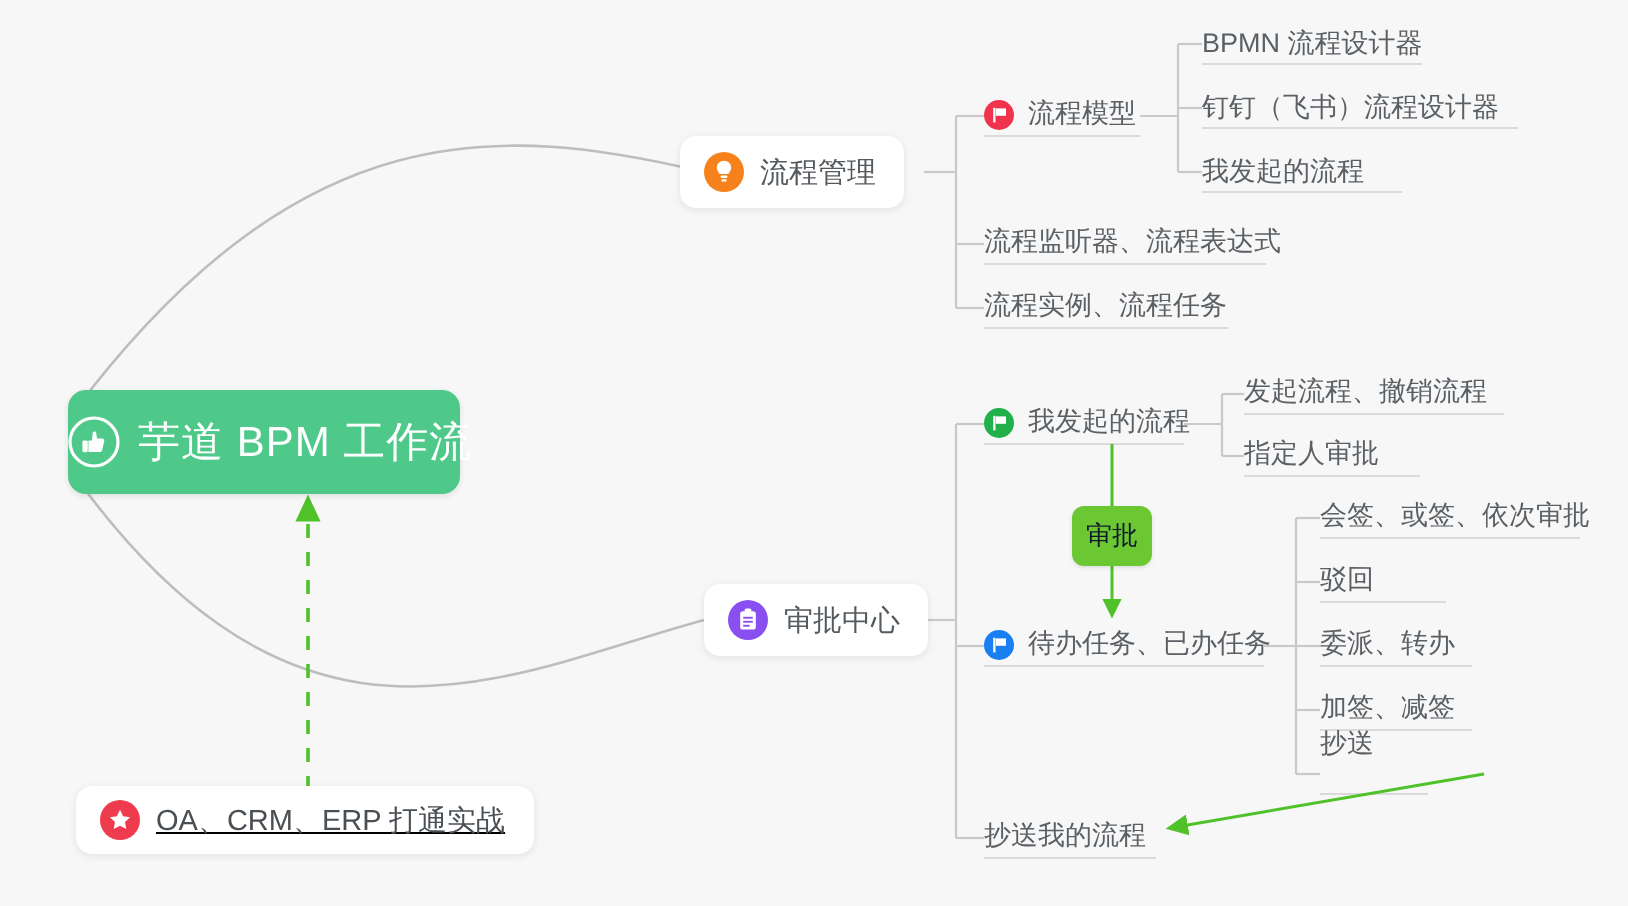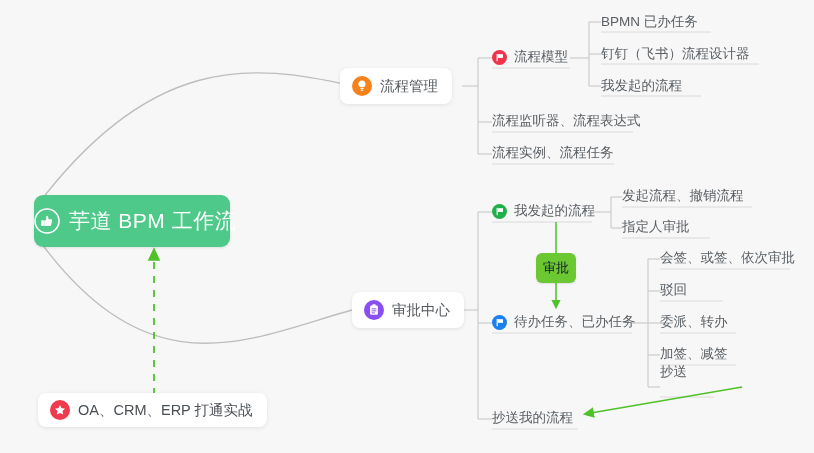--- a/index.html
+++ b/index.html
@@ -69,20 +69,21 @@
   .float-node {
     position: absolute;
     background: #ffffff;
     border-radius: 8px;
     box-shadow: 0 1px 4px rgba(0,0,0,0.09);
     display: flex;
     align-items: center;
     box-sizing: border-box;
     padding: 0 14px 0 12px;
     height: 34px;
+    text-decoration: underline;
   }
   .float-label {
     color: #4a4f54;
     font-size: 14.5px;
     margin-left: 8px;
     white-space: nowrap;
   }
 
   
   .leaf {
@@ -276,21 +277,21 @@
 
   <div class="leaf" style="left:492px; top:110px;">
     <span class="leaf-label">流程监听器、流程表达式</span>
   </div>
 
   <div class="leaf" style="left:492px; top:142px;">
     <span class="leaf-label">流程实例、流程任务</span>
   </div>
 
   <div class="leaf" style="left:601px; top:11px;">
-    <span class="leaf-label">BPMN 已办任务</span>
+    <span class="leaf-label">BPMN 流程设计器</span>
   </div>
 
   <div class="leaf" style="left:601px; top:43px;">
     <span class="leaf-label">钉钉（飞书）流程设计器</span>
   </div>
 
   <div class="leaf" style="left:601px; top:75px;">
     <span class="leaf-label">我发起的流程</span>
   </div>
 

